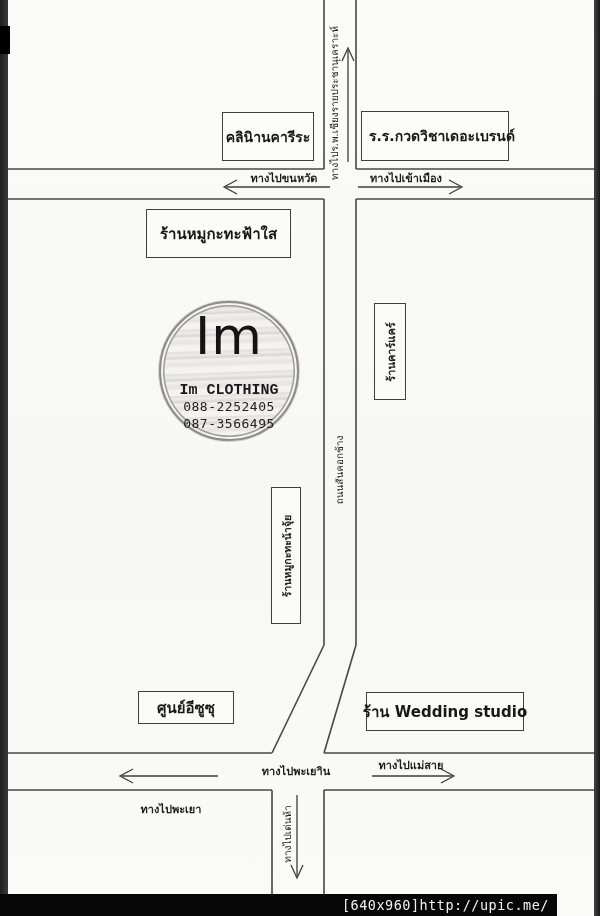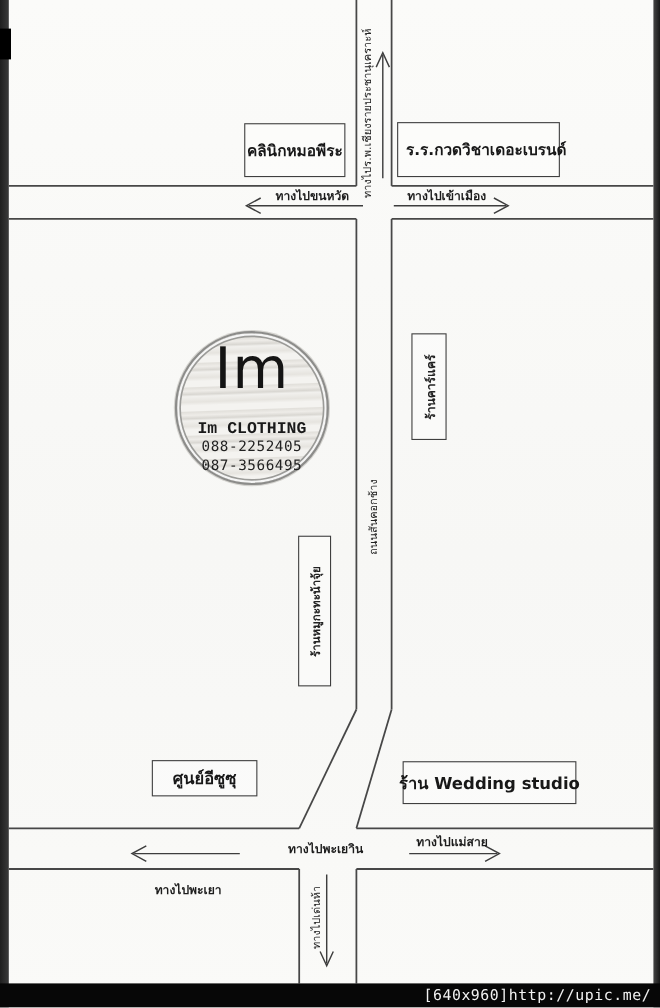--- a/index.html
+++ b/index.html
@@ -11,21 +11,21 @@
   .canvas{
     position:relative;width:600px;height:916px;overflow:hidden;
     background:linear-gradient(180deg,#fbfbf9 0%,#f7f7f5 55%,#fafaf8 100%);
     color:#1c1c1c;
   }
   
   .edge-left{position:absolute;left:0;top:0;width:8px;height:916px;background:linear-gradient(90deg,#1f1f1f,#3a3a3a);}
   .edge-right{position:absolute;right:0;top:0;width:6px;height:916px;background:linear-gradient(90deg,#444,#181818);}
   .edge-blob{position:absolute;left:0;top:26px;width:10px;height:28px;background:#000;}
   .bottom-bar{
-    position:absolute;left:0;bottom:0;width:600px;height:22px;background:#070707;
+    position:absolute;left:0;bottom:0;width:557px;height:22px;background:#070707;
     display:flex;align-items:center;justify-content:flex-end;padding-right:8px;box-sizing:border-box;
   }
   .watermark{
     color:#f2f2f2;font-family:"DejaVu Sans Mono",monospace;
     font-size:13.5px;letter-spacing:0.5px;
   }
   
   .roads{position:absolute;left:0;top:0;width:600px;height:916px;}
   
   .lm-box{
@@ -110,27 +110,30 @@
   <div class="vlabel" style="left:339px;top:470px;">ถนนสันคอกช้าง</div>
   <div class="vlabel" style="left:287px;top:834px;">ทางไปเด่นห้า</div>
 
   <div class="road-label" style="left:284px;top:178px;">ทางไปขนหวัด</div>
   <div class="road-label" style="left:406px;top:178px;">ทางไปเข้าเมือง</div>
   <div class="road-label" style="left:171px;top:765px;margin-top:44px;">ทางไปพะเยา</div>
   <div class="road-label" style="left:296px;top:771px;">ทางไปพะเยาิน</div>
   <div class="road-label" style="left:411px;top:765px;">ทางไปแม่สาย</div>
 
   <div class="lm-box" style="left:222px;top:112px;width:92px;height:49px;">
-    <span class="lm-label sm">คลินิกหมอพีระ</span>
+    <span class="lm-label sm">คลินิานคารีระ</span>
   </div>
 
   <div class="lm-box" style="left:361px;top:111px;width:148px;height:50px;padding-left:14px;">
     <span class="lm-label sm">ร.ร.กวดวิชาเดอะเบรนด์</span>
   </div>
 
+  <div class="lm-box" style="left:146px;top:209px;width:145px;height:49px;">
+    <span class="lm-label">ร้านหมูกะทะฟ้าใส</span>
+  </div>
 
   <div class="lm-box" style="left:374px;top:303px;width:32px;height:97px;">
     <span class="vlabel bold" style="left:16px;top:48px;position:absolute;">ร้านคาร์แคร์</span>
   </div>
 
   <div class="lm-box" style="left:271px;top:487px;width:30px;height:137px;">
     <span class="vlabel bold" style="left:15px;top:68px;position:absolute;font-size:10.5px;">ร้านหมูกะทะน้าจุ้ย</span>
   </div>
 
   <div class="lm-box" style="left:138px;top:691px;width:96px;height:33px;justify-content:center;">

